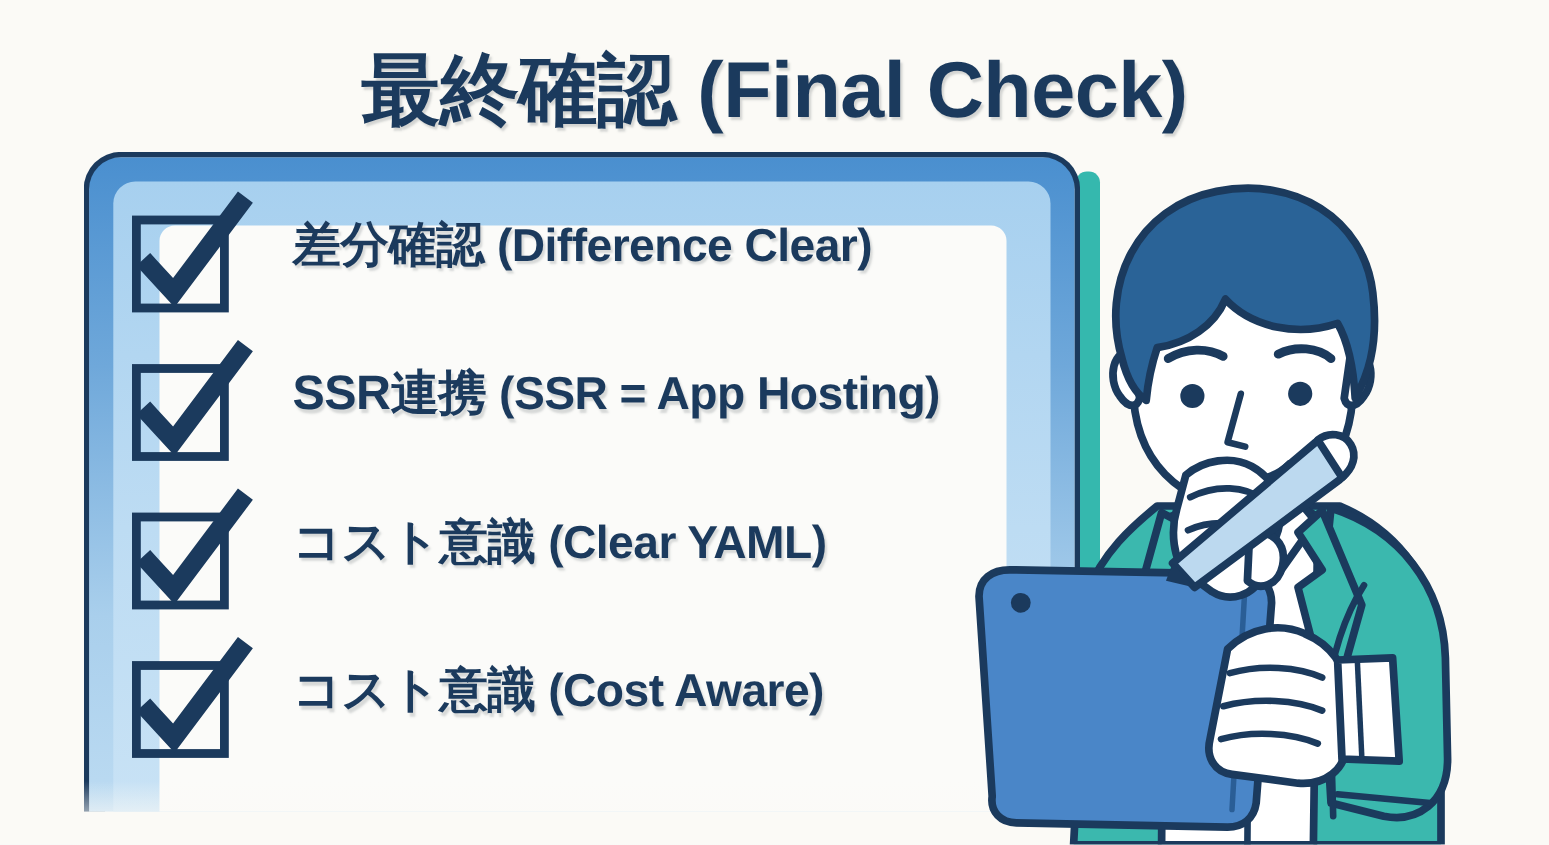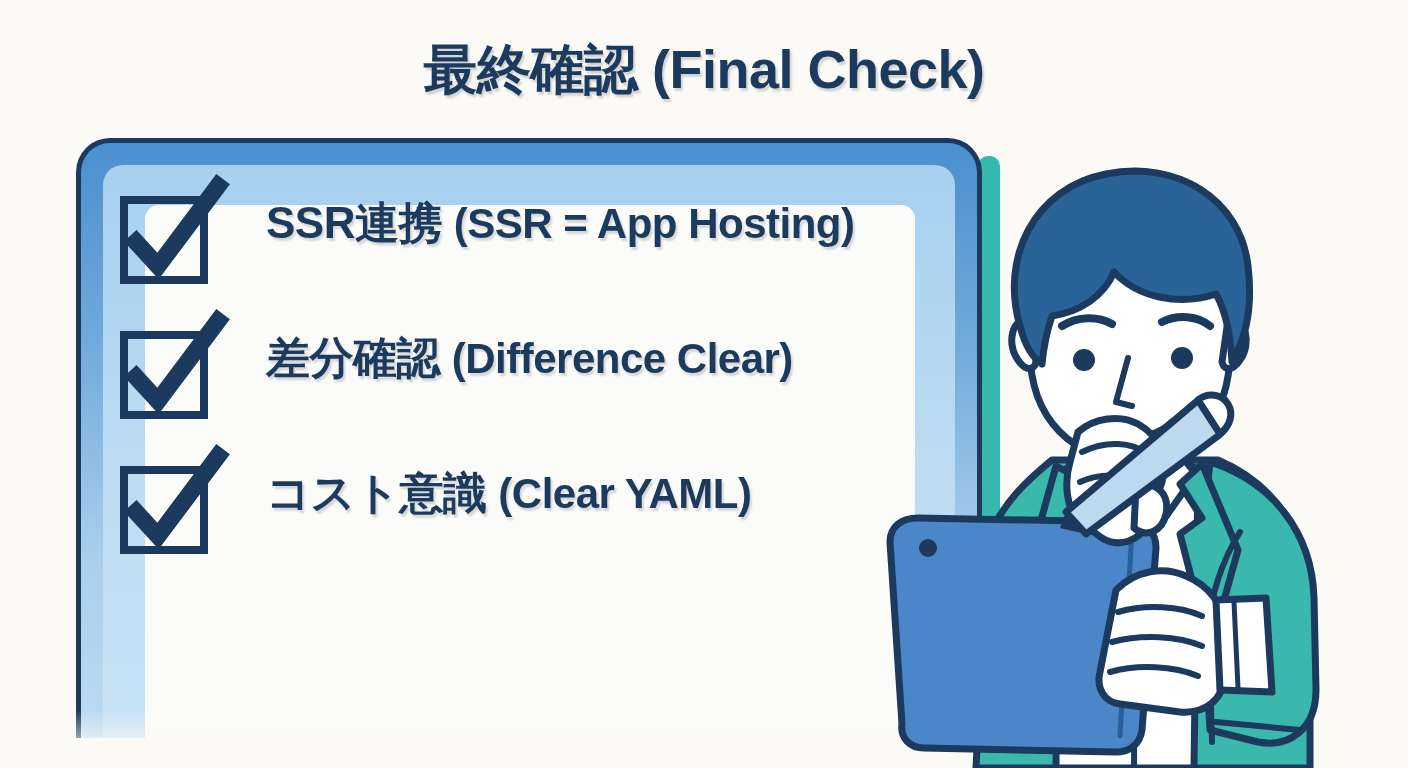--- a/index.html
+++ b/index.html
@@ -19,21 +19,21 @@
     overflow: hidden;
   }
 
   
   #title {
     position: absolute;
     left: 0;
     top: 34px;
     width: 1408px;
     text-align: center;
-    font-size: 54px;
+    font-size: 72px;
     font-weight: bold;
     letter-spacing: -0.5px;
     color: #1b3a5d;
     text-shadow: 2px 3px 2px rgba(120,125,130,0.30);
     white-space: nowrap;
   }
 
   
   #board-wrap {
     position: absolute;
@@ -160,51 +160,63 @@
   <div id="checklist">
 
     <div class="check-row">
       <div class="checkbox">
         <svg width="96" height="96" viewBox="0 0 96 96">
           <rect x="6" y="10" width="80" height="80" fill="none" stroke="#1b3a5d" stroke-width="8"></rect>
           <path d="M18 52 L40 76 L100 -4" fill="none" stroke="#1b3a5d" stroke-width="17" stroke-linecap="square" stroke-linejoin="miter"></path>
         </svg>
       </div>
       <div class="row-label">
-        <span>SSR連携</span>
-        <span class="en">(SSR = App Hosting)</span>
+        <span>差分確認</span>
+        <span class="en">(Difference Clear)</span>
       </div>
     </div>
 
     <div class="check-row">
       <div class="checkbox">
         <svg width="96" height="96" viewBox="0 0 96 96">
           <rect x="6" y="10" width="80" height="80" fill="none" stroke="#1b3a5d" stroke-width="8"></rect>
           <path d="M18 52 L40 76 L100 -4" fill="none" stroke="#1b3a5d" stroke-width="17" stroke-linecap="square" stroke-linejoin="miter"></path>
         </svg>
       </div>
       <div class="row-label">
-        <span>差分確認</span>
-        <span class="en">(Difference Clear)</span>
+        <span>SSR連携</span>
+        <span class="en">(SSR = App Hosting)</span>
       </div>
     </div>
 
     <div class="check-row">
       <div class="checkbox">
         <svg width="96" height="96" viewBox="0 0 96 96">
           <rect x="6" y="10" width="80" height="80" fill="none" stroke="#1b3a5d" stroke-width="8"></rect>
           <path d="M18 52 L40 76 L100 -4" fill="none" stroke="#1b3a5d" stroke-width="17" stroke-linecap="square" stroke-linejoin="miter"></path>
         </svg>
       </div>
       <div class="row-label">
         <span>コスト意識</span>
         <span class="en">(Clear YAML)</span>
       </div>
     </div>
 
+    <div class="check-row">
+      <div class="checkbox">
+        <svg width="96" height="96" viewBox="0 0 96 96">
+          <rect x="6" y="10" width="80" height="80" fill="none" stroke="#1b3a5d" stroke-width="8"></rect>
+          <path d="M18 52 L40 76 L100 -4" fill="none" stroke="#1b3a5d" stroke-width="17" stroke-linecap="square" stroke-linejoin="miter"></path>
+        </svg>
+      </div>
+      <div class="row-label">
+        <span>コスト意識</span>
+        <span class="en">(Cost Aware)</span>
+      </div>
+    </div>
 
   </div>
 
   <div id="person">
     <svg width="528" height="638" viewBox="0 0 528 638">
       <defs>
         <clipPath id="clipAll">
             <rect x="0" y="0" width="528" height="638"></rect>
           </clipPath>
       </defs>

